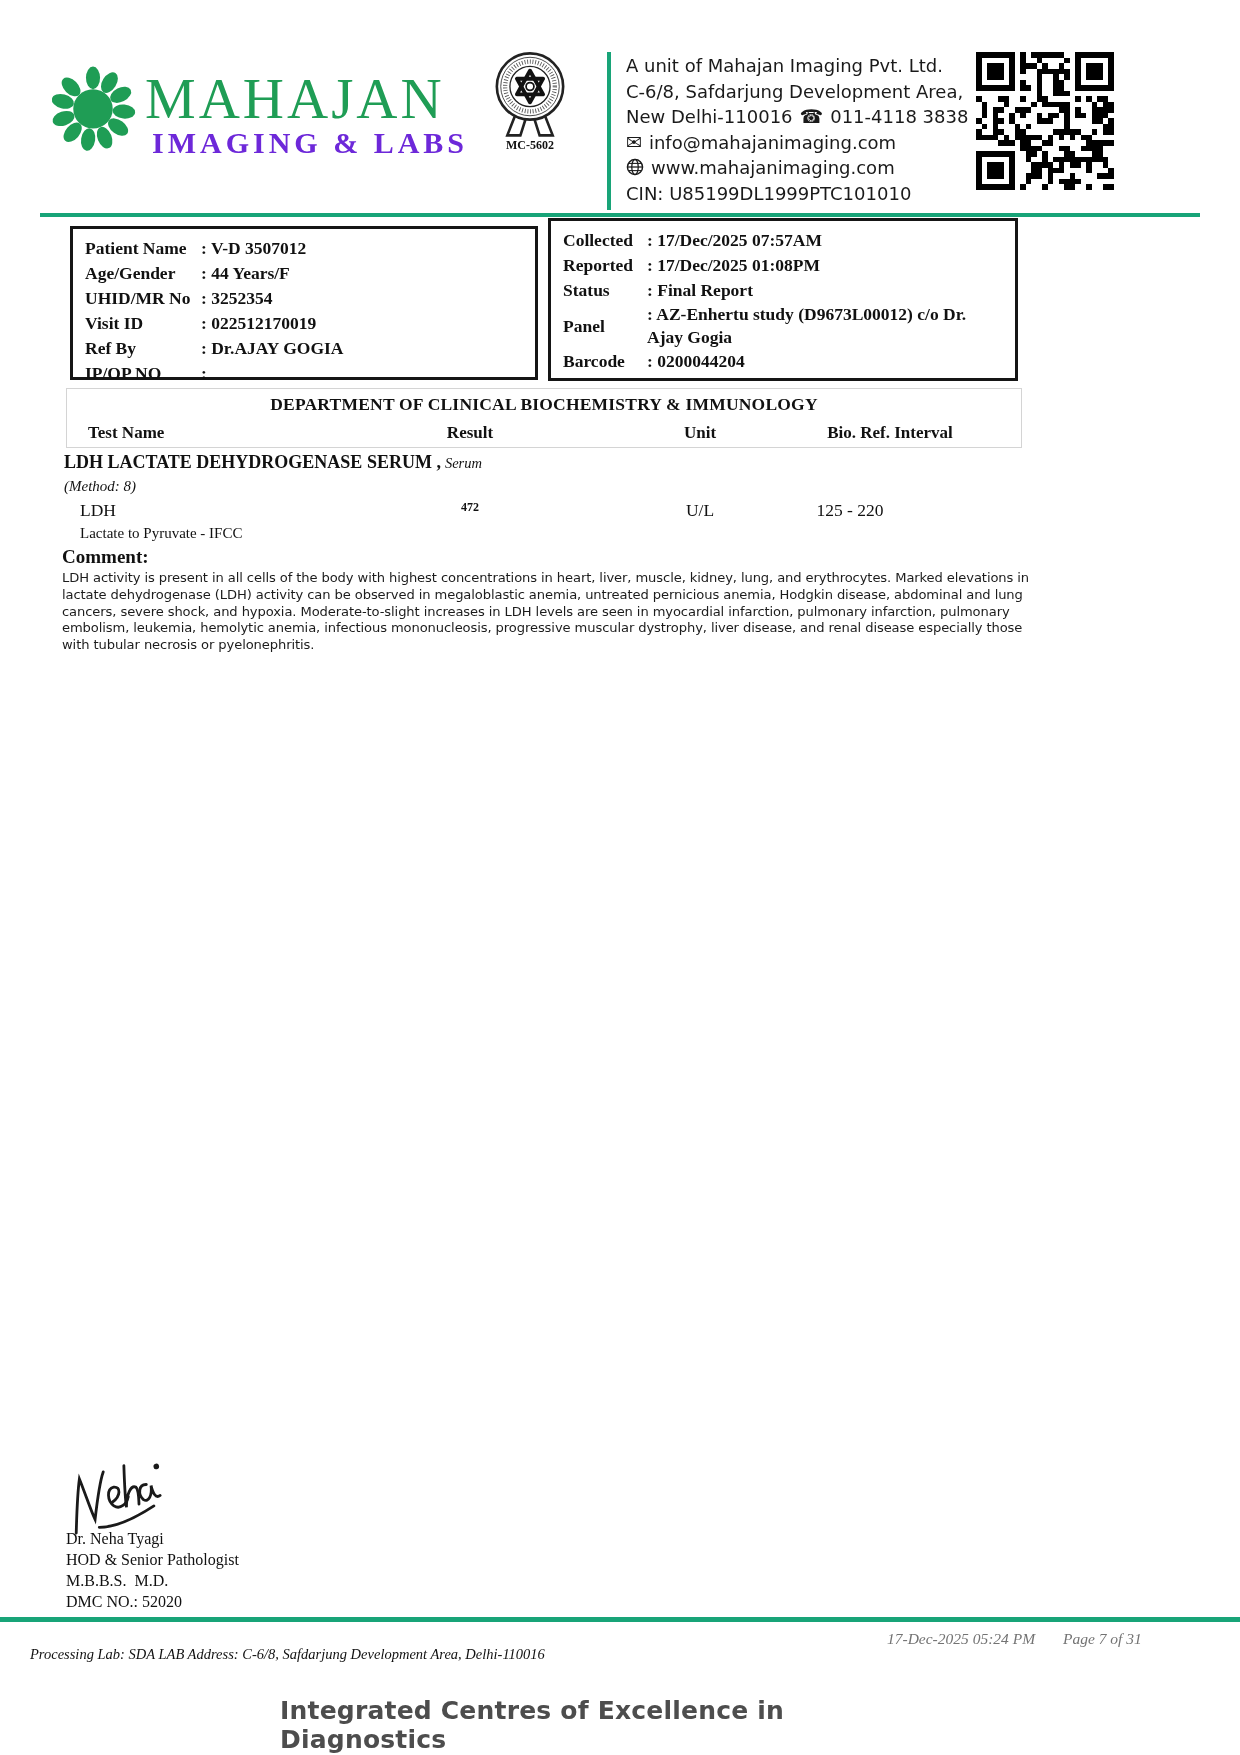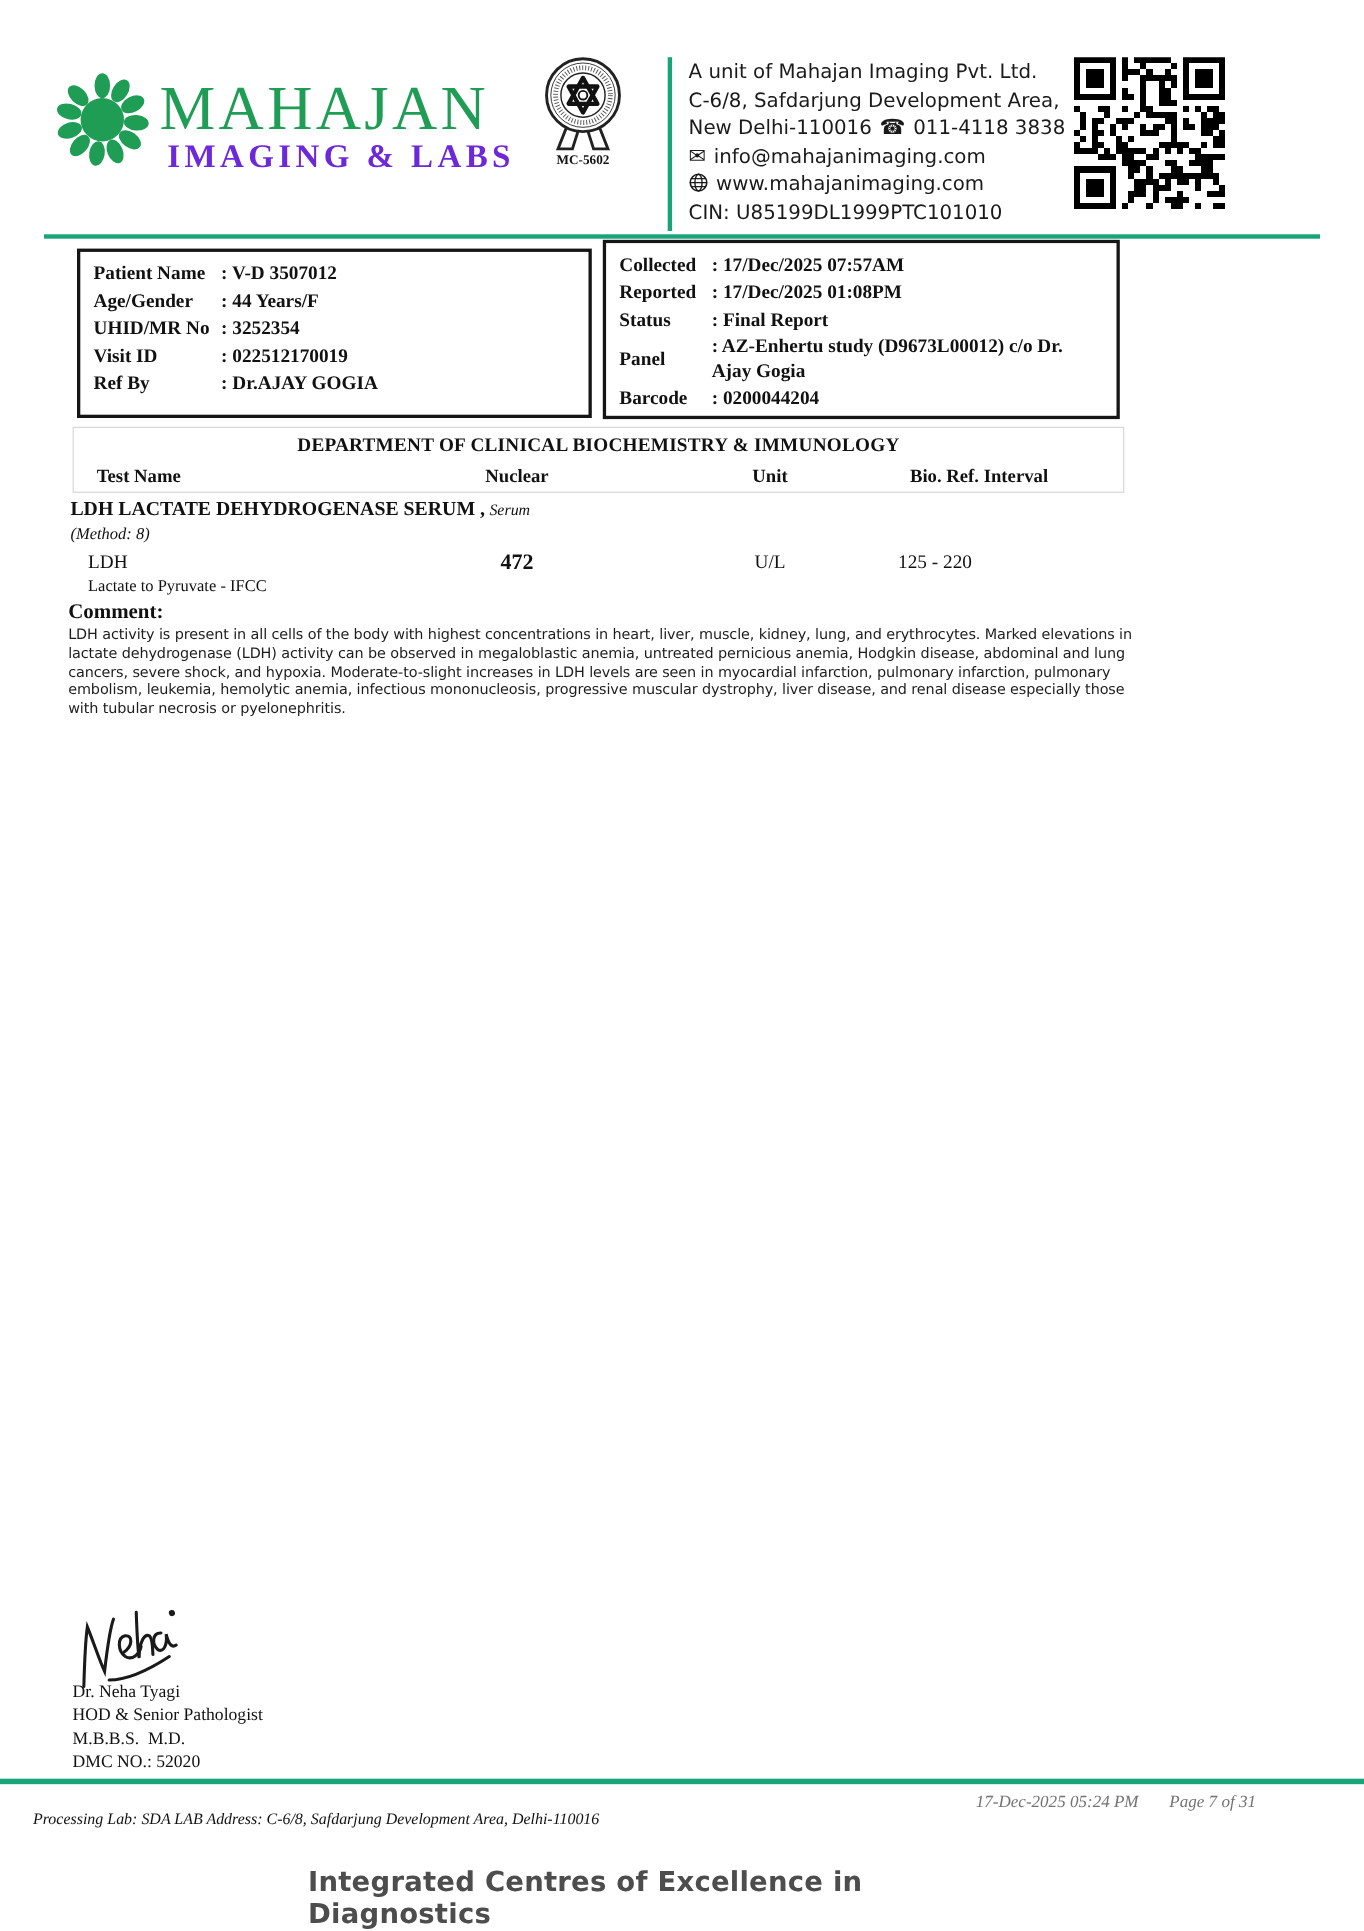--- a/index.html
+++ b/index.html
@@ -31,21 +31,21 @@
 
   
   .deptbox { border:1px solid #d4d4d4; }
   .dept-title { font-size:17.5px; font-weight:bold; text-align:center; letter-spacing:0.2px; }
   .colhead { font-size:17px; font-weight:bold; }
   .cc { text-align:center; }
   .panel-name { font-size:18px; font-weight:bold; }
   .panel-spec { font-size:14.5px; font-style:italic; font-weight:normal; }
   .method { font-size:15px; font-style:italic; }
   .tcell  { font-size:17.5px; }
-  .tresult{ font-size:20px; font-weight:bold; }
+  .tresult{ font-size:12px; font-weight:bold; }
   .tnote  { font-size:15px; }
   .cmt-label { font-size:19px; font-weight:bold; }
   .cmt-text  { font-size:13.1px; line-height:16.8px; color:#1c1c1c; text-align:left; letter-spacing:-0.1px; }
 
   
   .sig-line { font-size:16px; line-height:21px; color:#111; }
   .pre { white-space:pre; }
 
   
   .foot-tag  { font-size:25px; color:#4d4d4d; font-weight:600; letter-spacing:0.2px; }
@@ -385,20 +385,24 @@
       <span class="pvalue">: 3252354</span>
     </div>
     <div class="prow">
       <span class="plabel">Visit ID</span>
       <span class="pvalue">: 022512170019</span>
     </div>
     <div class="prow">
       <span class="plabel">Ref By</span>
       <span class="pvalue">: Dr.AJAY GOGIA</span>
     </div>
+    <div class="prow">
+      <span class="plabel">IP/OP NO</span>
+      <span class="pvalue">:</span>
+    </div>
   </div>
 
   <div class="abs ibox" style="left:548px; top:218px; width:470px; height:163px;">
     <div class="prow">
       <span class="plabel2">Collected</span>
       <span class="pvalue">: 17/Dec/2025 07:57AM</span>
     </div>
     <div class="prow">
       <span class="plabel2">Reported</span>
       <span class="pvalue">: 17/Dec/2025 01:08PM</span>
@@ -414,21 +418,21 @@
     <div class="prow">
       <span class="plabel2">Barcode</span>
       <span class="pvalue">: 0200044204</span>
     </div>
   </div>
 
   <div class="abs deptbox" style="left:66px; top:388px; width:956px; height:60px;"></div>
   <div class="abs dept-title" style="left:66px; top:394px; width:956px;">DEPARTMENT OF CLINICAL BIOCHEMISTRY &amp; IMMUNOLOGY</div>
 
   <div class="abs colhead" style="left:88px;  top:423px;">Test Name</div>
-  <div class="abs colhead cc" style="left:400px; top:423px; width:140px;">Nuclear</div>
+  <div class="abs colhead cc" style="left:400px; top:423px; width:140px;">Result</div>
   <div class="abs colhead cc" style="left:630px; top:423px; width:140px;">Unit</div>
   <div class="abs colhead cc" style="left:800px; top:423px; width:180px;">Bio. Ref. Interval</div>
 
   <div class="abs" style="left:64px; top:452px;">
     <span class="panel-name">LDH LACTATE DEHYDROGENASE SERUM ,</span>
     <span class="panel-spec">Serum</span>
   </div>
   <div class="abs method" style="left:64px; top:478px;">(Method: 8)</div>
 
   <div class="abs tcell" style="left:80px; top:500px;">LDH</div>

